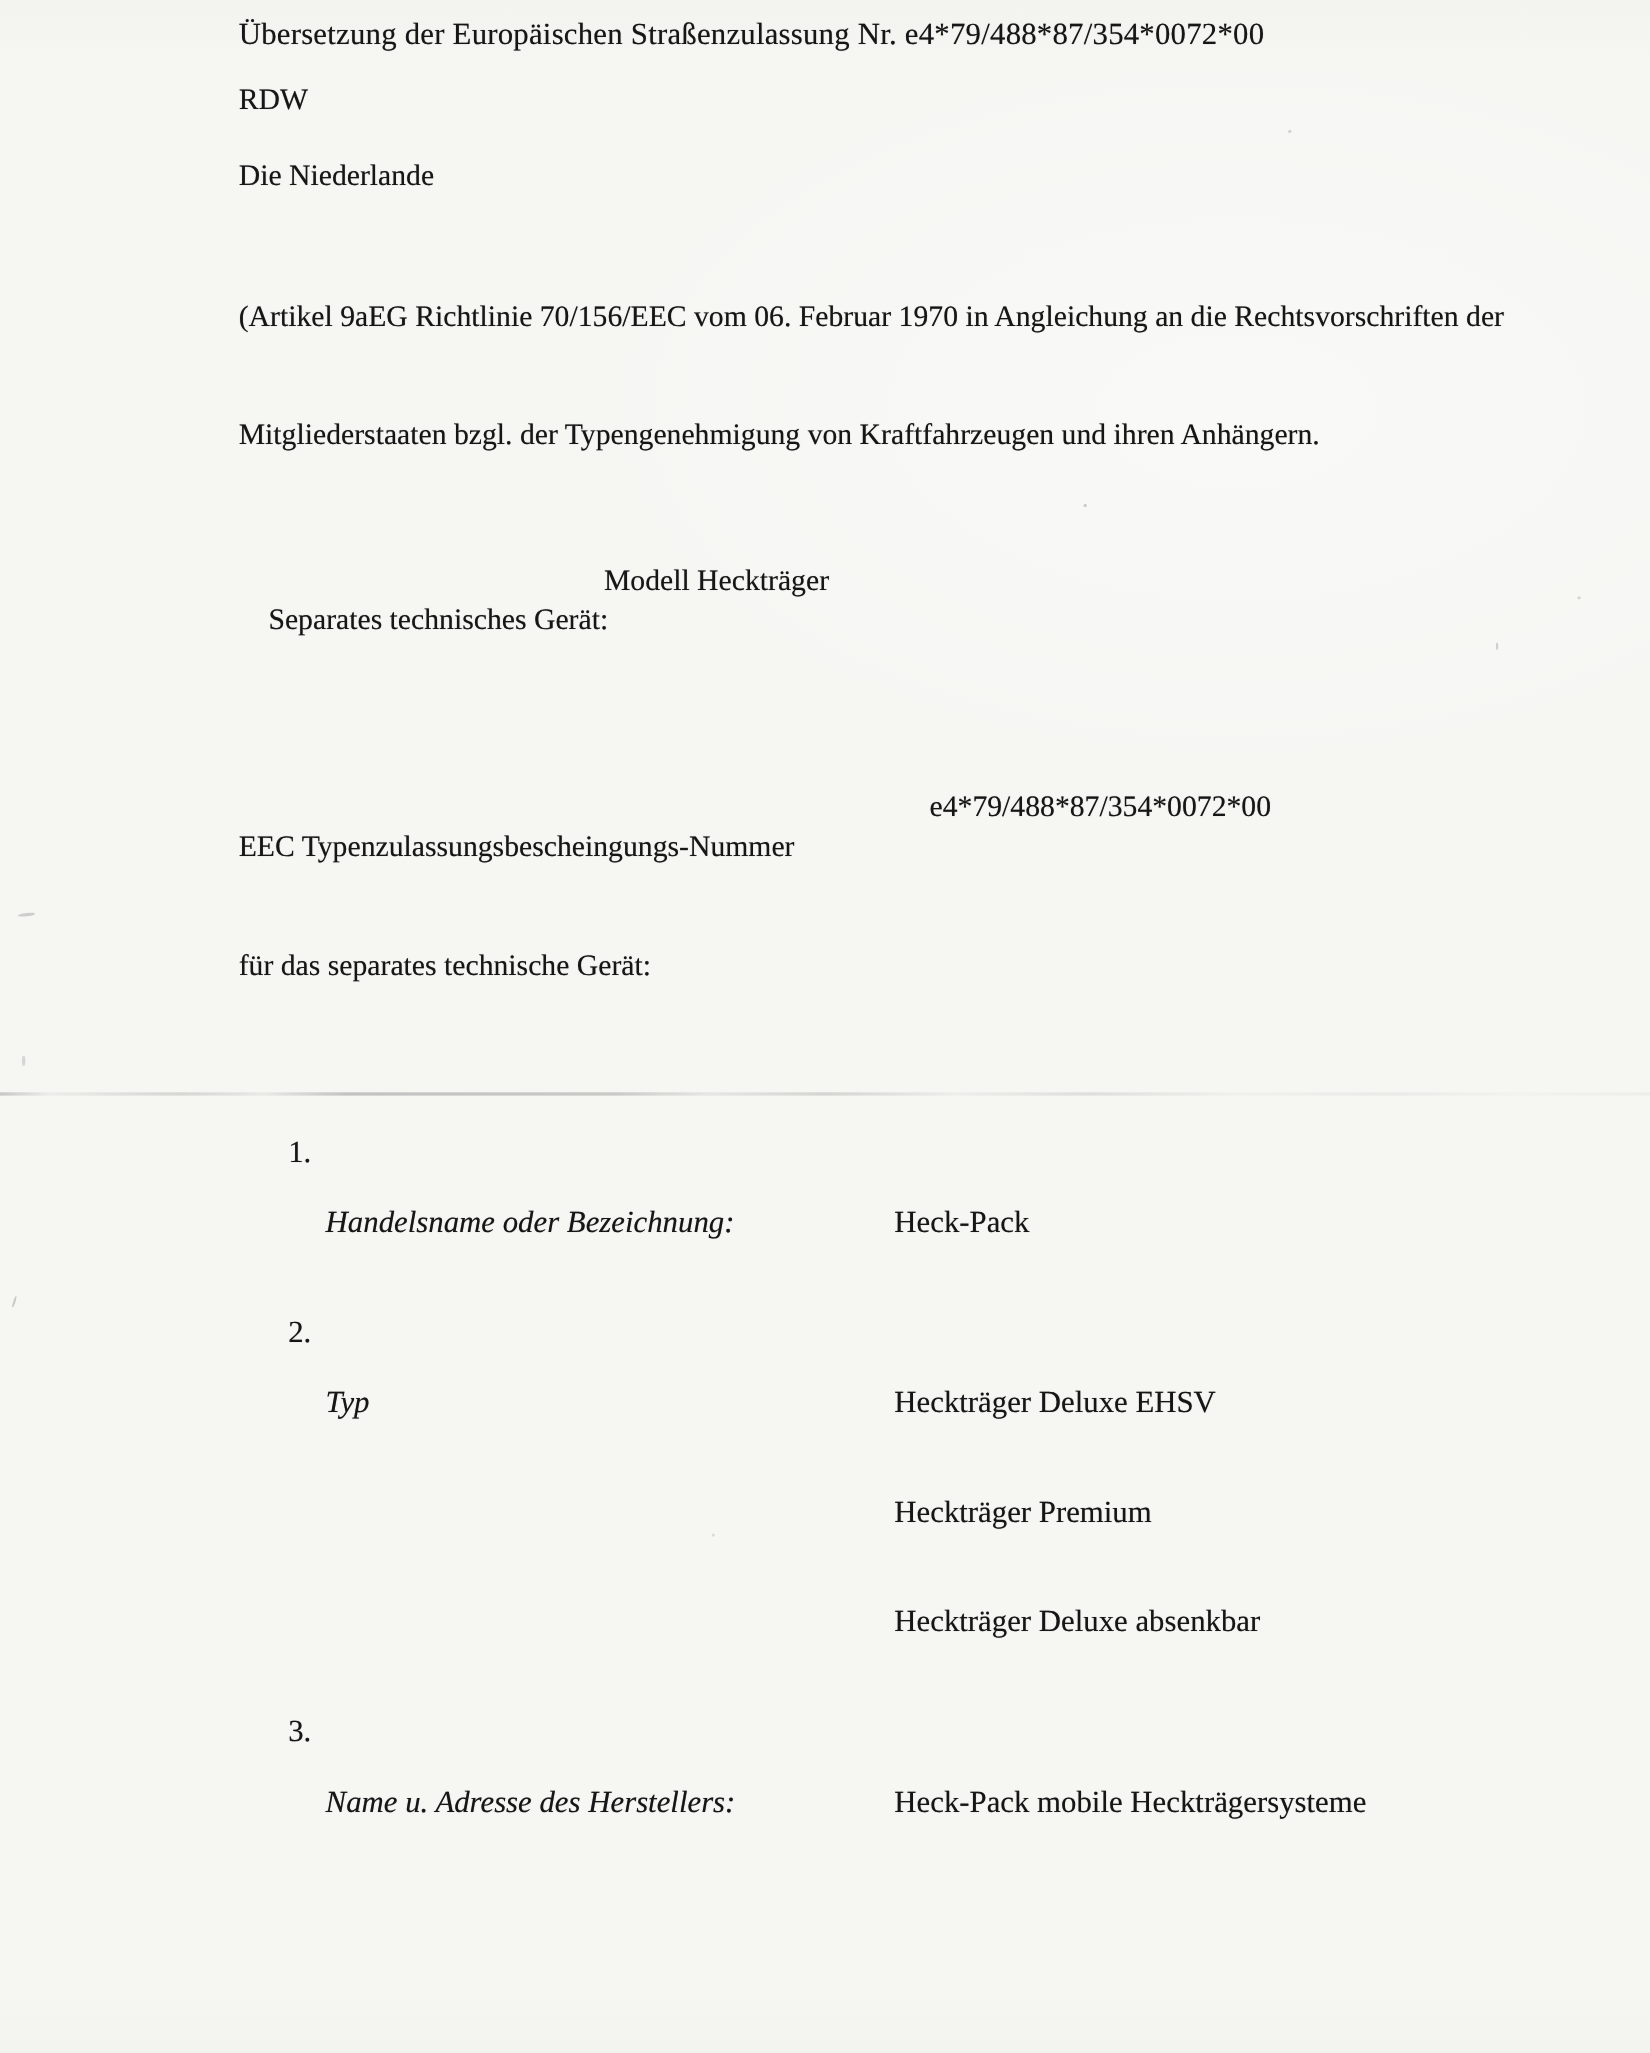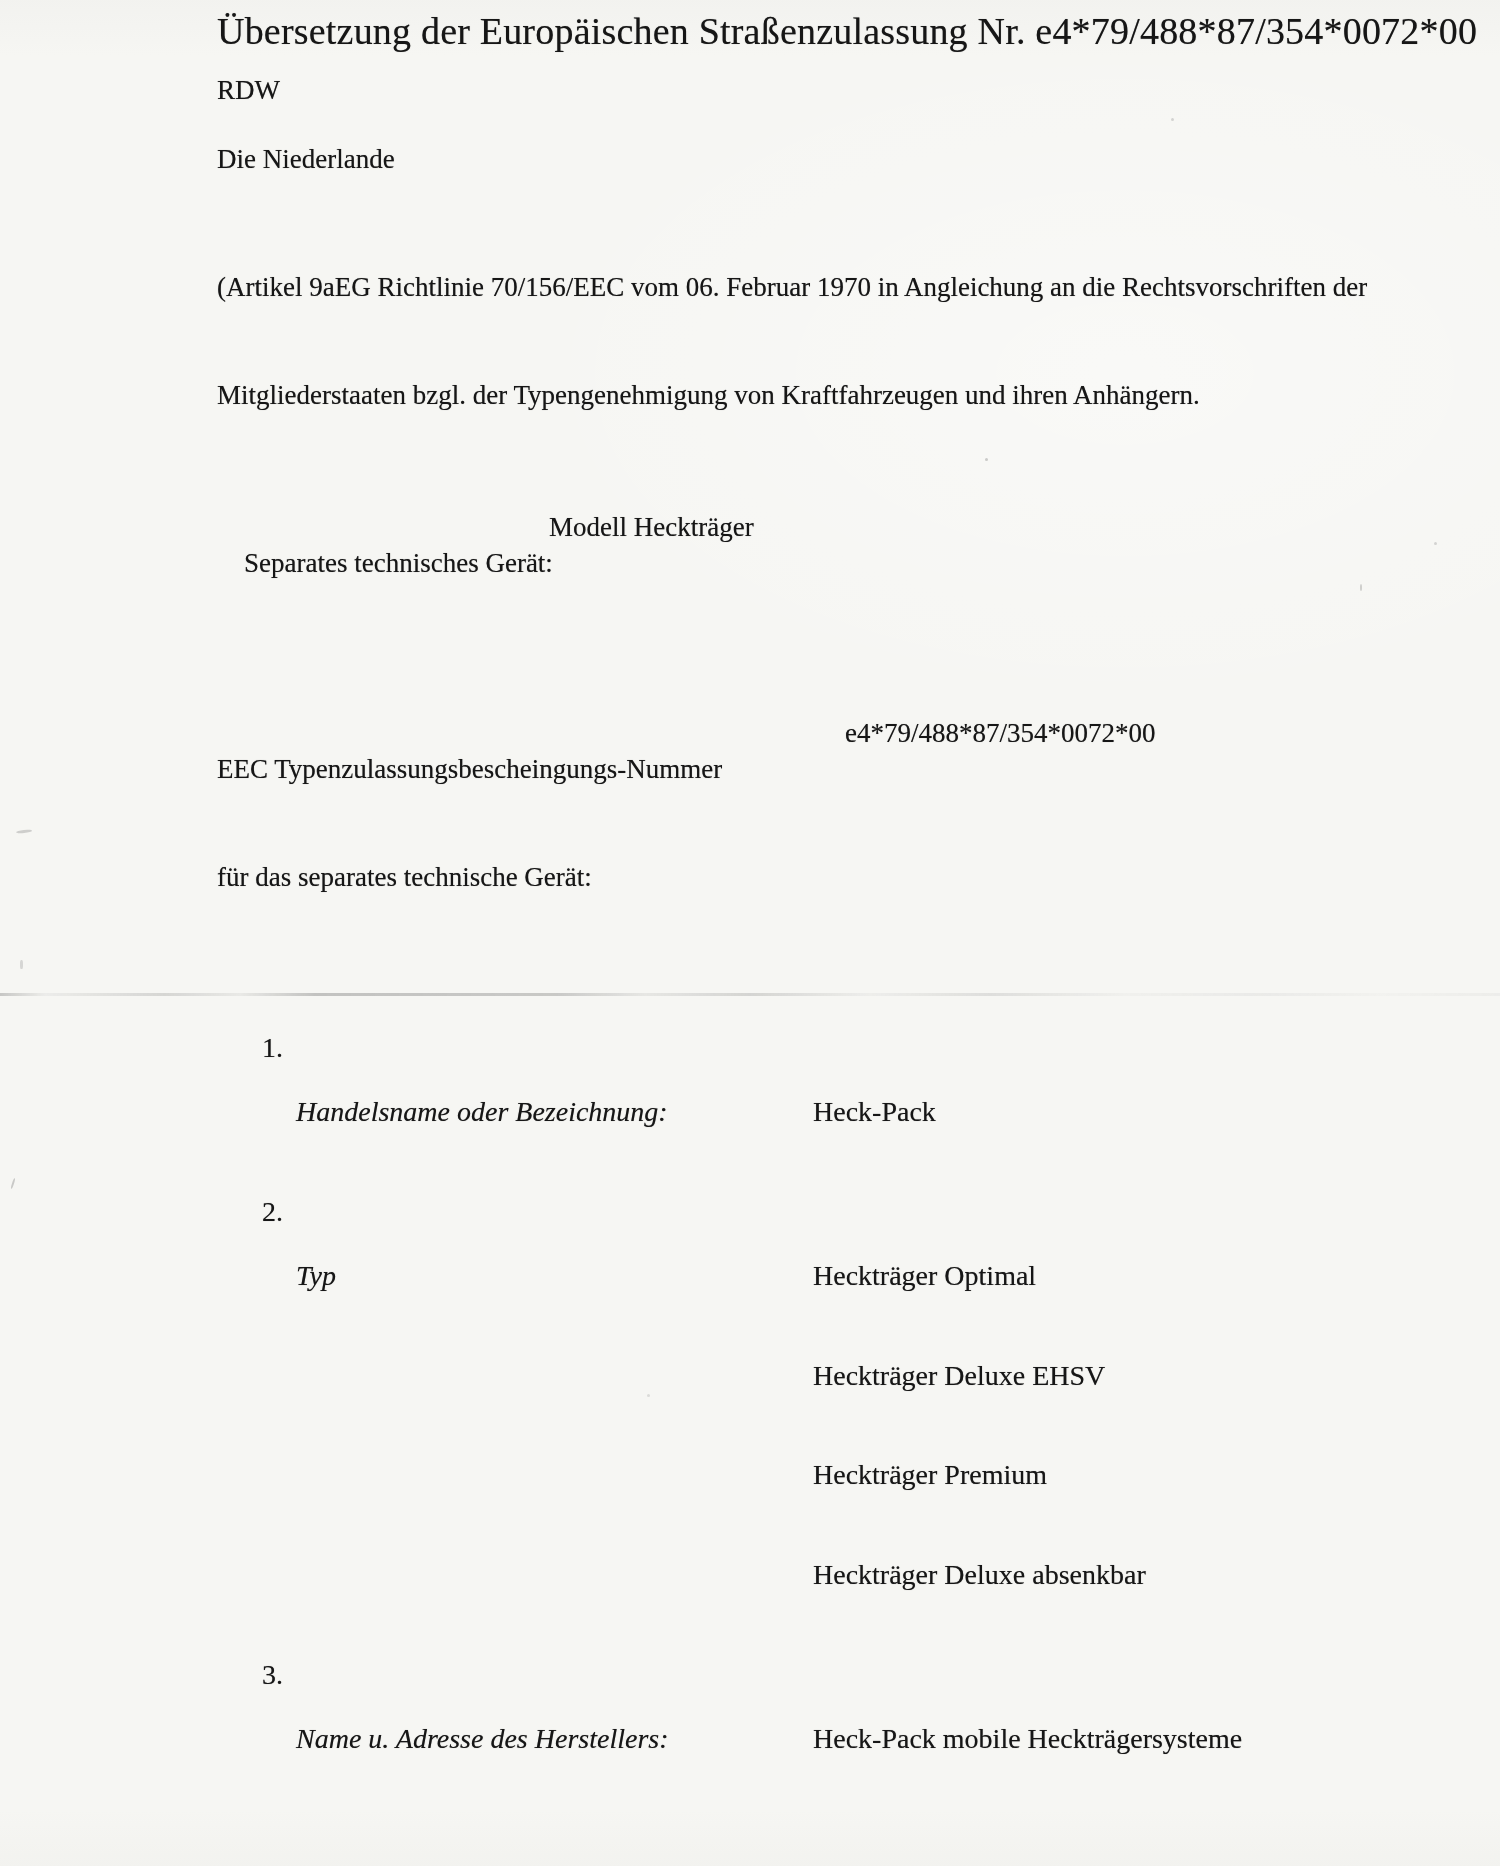--- a/index.html
+++ b/index.html
@@ -9,21 +9,21 @@
     margin:0 auto;
     background:#f6f6f3;
     background-image:
       radial-gradient(ellipse 900px 500px at 75% 20%, rgba(255,255,255,0.35), rgba(255,255,255,0) 70%),
       linear-gradient(180deg, rgba(210,210,205,0.10) 0%, rgba(255,255,255,0) 3%, rgba(255,255,255,0) 97%, rgba(210,210,205,0.10) 100%);
     overflow:hidden;
     font-family:"Liberation Serif","DejaVu Serif",serif;
     color:#161616;
     text-shadow:0 0 0.7px rgba(25,25,25,0.55);
   }
-  .title { margin:13px 0 4px 217px; font-size:38px; line-height:37px; letter-spacing:0.2px; white-space:pre; }
+  .title { margin:13px 0 4px 217px; font-size:28px; line-height:37px; letter-spacing:0.2px; white-space:pre; }
   .block { margin-left:217px; font-size:27px; line-height:36px; white-space:pre; }
   .issuer   { margin-top:22px; }
   .country  { margin-top:33px; }
   .subtitle { margin-top:25px; }
   .article  { margin-top:20px; }
   .device   { margin-top:24px; position:relative; }
   .dvalue   { position:absolute; left:332px; top:0; }
   .numblock { margin-top:26px; position:relative; }
   .anum     { position:absolute; left:628px; top:36px; }
 
@@ -105,21 +105,20 @@
         <div class="ln">Heck-Pack</div>
       </div>
     </div>
 
     <div class="item">
       <div class="num">2.</div>
       <div class="lbl">
         <div class="ln">Typ</div>
       </div>
       <div class="val">
-        <div class="ln">Heckträger Optimal</div>
         <div class="ln">Heckträger Deluxe EHSV</div>
         <div class="ln">Heckträger Premium</div>
         <div class="ln">Heckträger Deluxe absenkbar</div>
       </div>
     </div>
 
     <div class="item">
       <div class="num">3.</div>
       <div class="lbl">
         <div class="ln">Name u. Adresse des Herstellers:</div>

